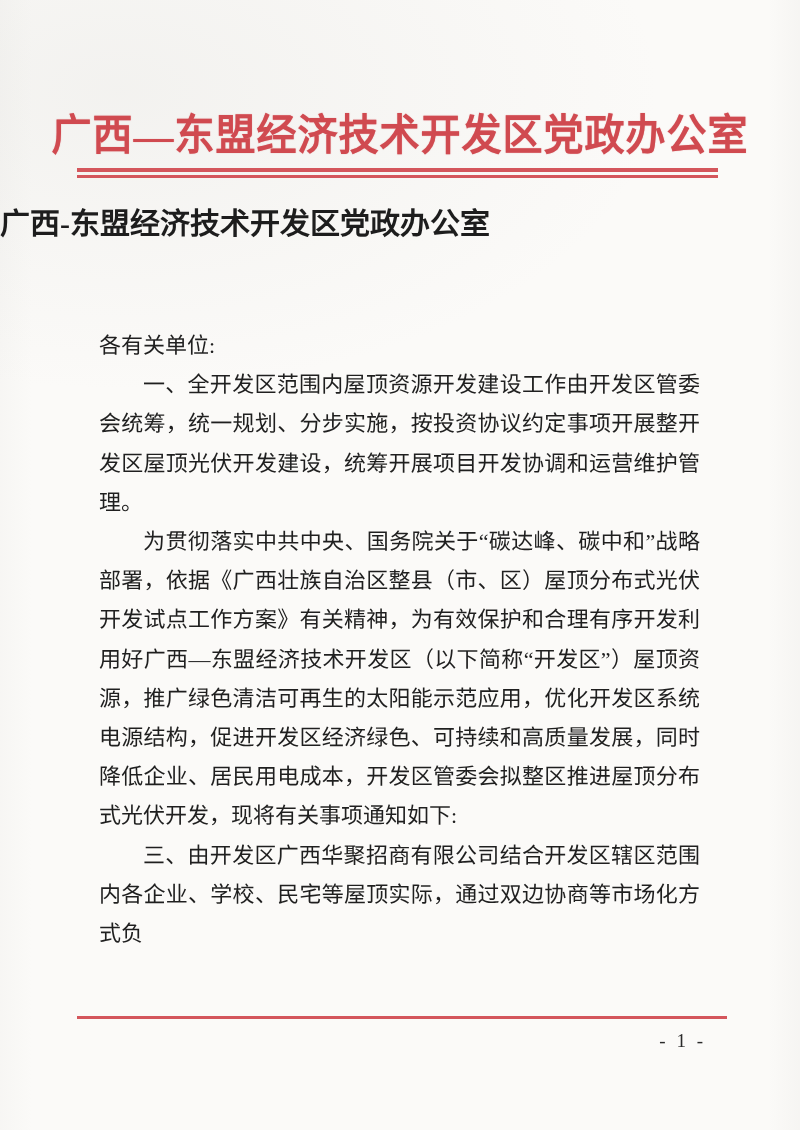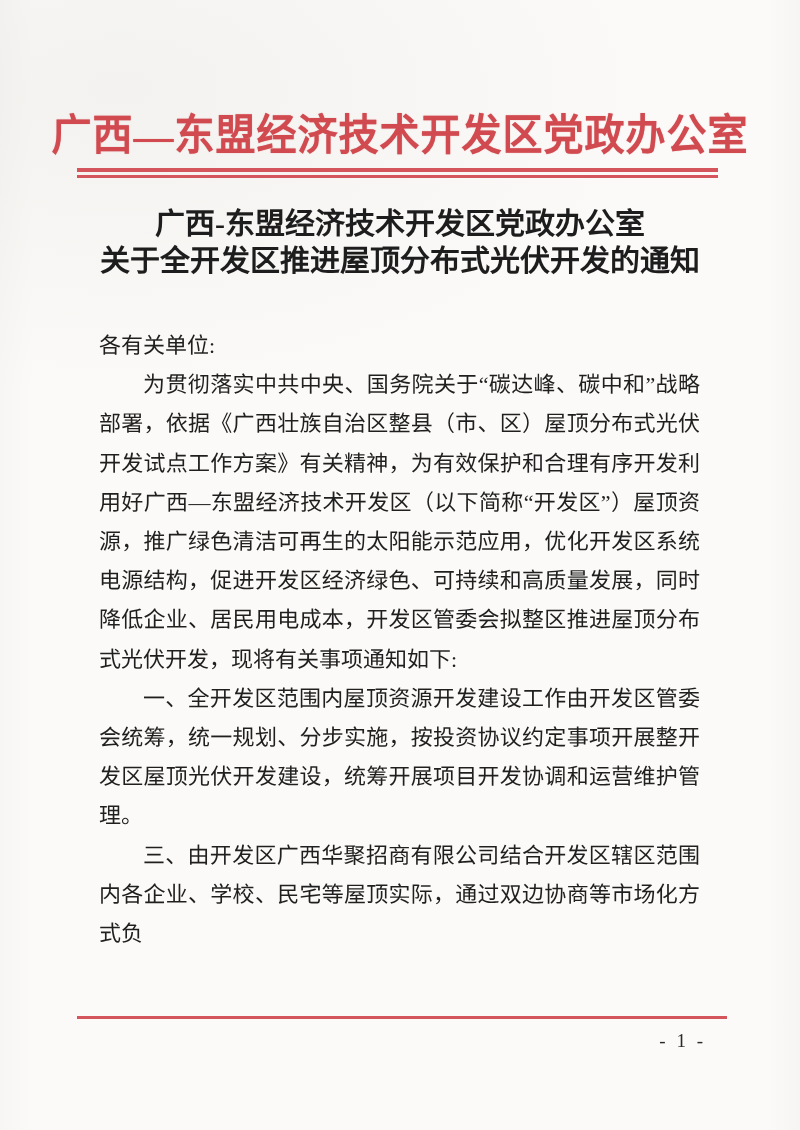--- a/index.html
+++ b/index.html
@@ -53,21 +53,21 @@
     background: #d4565c;
   }
 
   
   .doc-title {
     position: absolute;
     top: 205px;
     left: 0;
     right: 0;
     margin: 0;
-    text-align: center;
+    text-align: left;
     font-family: Liberation Serif, serif;
     font-size: 30px;
     line-height: 37px;
     font-weight: bold;
     color: #1d1d1d;
     letter-spacing: 0px;
   }
 
   
   .doc-body {
@@ -115,27 +115,26 @@
 
   <div class="letterhead">广西—东盟经济技术开发区党政办公室</div>
 
   <div class="double-rule">
     <div class="rule-thick"></div>
     <div class="rule-thin"></div>
   </div>
 
   <h1 class="doc-title">
     <span>广西-东盟经济技术开发区党政办公室</span><br>
-    <span>关于全开发区推进屋顶分布式光伏开发的通知</span>
   </h1>
 
   <div class="doc-body">
     <p class="salutation">各有关单位:</p>
+    <p class="para">一、全开发区范围内屋顶资源开发建设工作由开发区管委会统筹，统一规划、分步实施，按投资协议约定事项开展整开发区屋顶光伏开发建设，统筹开展项目开发协调和运营维护管理。</p>
     <p class="para">为贯彻落实中共中央、国务院关于“碳达峰、碳中和”战略部署，依据《广西壮族自治区整县（市、区）屋顶分布式光伏开发试点工作方案》有关精神，为有效保护和合理有序开发利用好广西—东盟经济技术开发区（以下简称“开发区”）屋顶资源，推广绿色清洁可再生的太阳能示范应用，优化开发区系统电源结构，促进开发区经济绿色、可持续和高质量发展，同时降低企业、居民用电成本，开发区管委会拟整区推进屋顶分布式光伏开发，现将有关事项通知如下:</p>
-    <p class="para">一、全开发区范围内屋顶资源开发建设工作由开发区管委会统筹，统一规划、分步实施，按投资协议约定事项开展整开发区屋顶光伏开发建设，统筹开展项目开发协调和运营维护管理。</p>
     <p class="para">三、由开发区广西华聚招商有限公司结合开发区辖区范围内各企业、学校、民宅等屋顶实际，通过双边协商等市场化方式负</p>
   </div>
 
   <div class="footer-rule"></div>
 
   <div class="page-number">- 1 -</div>
 
 </div>
 
 </body></html>

